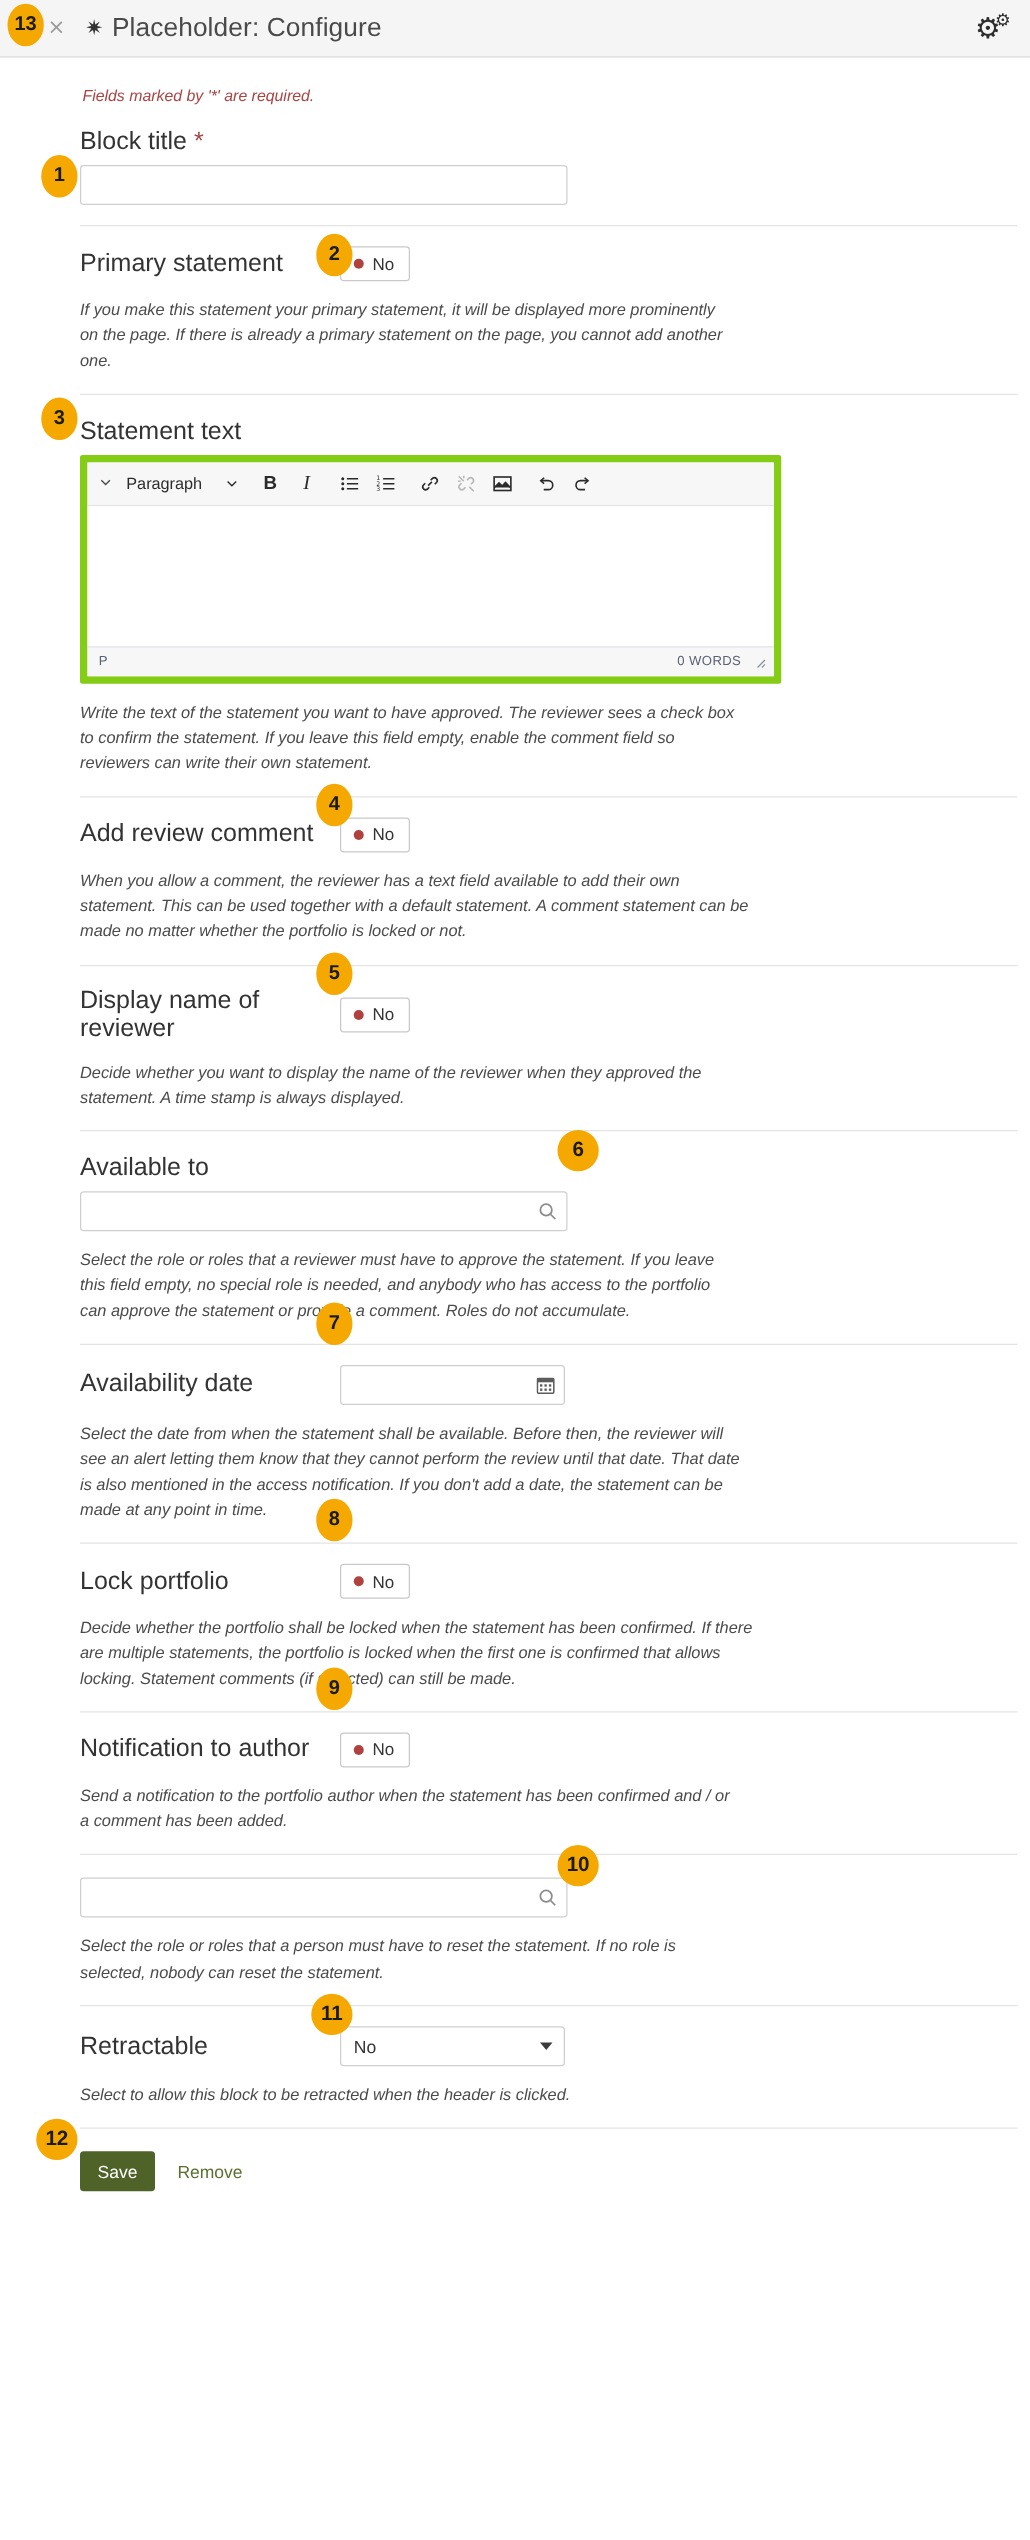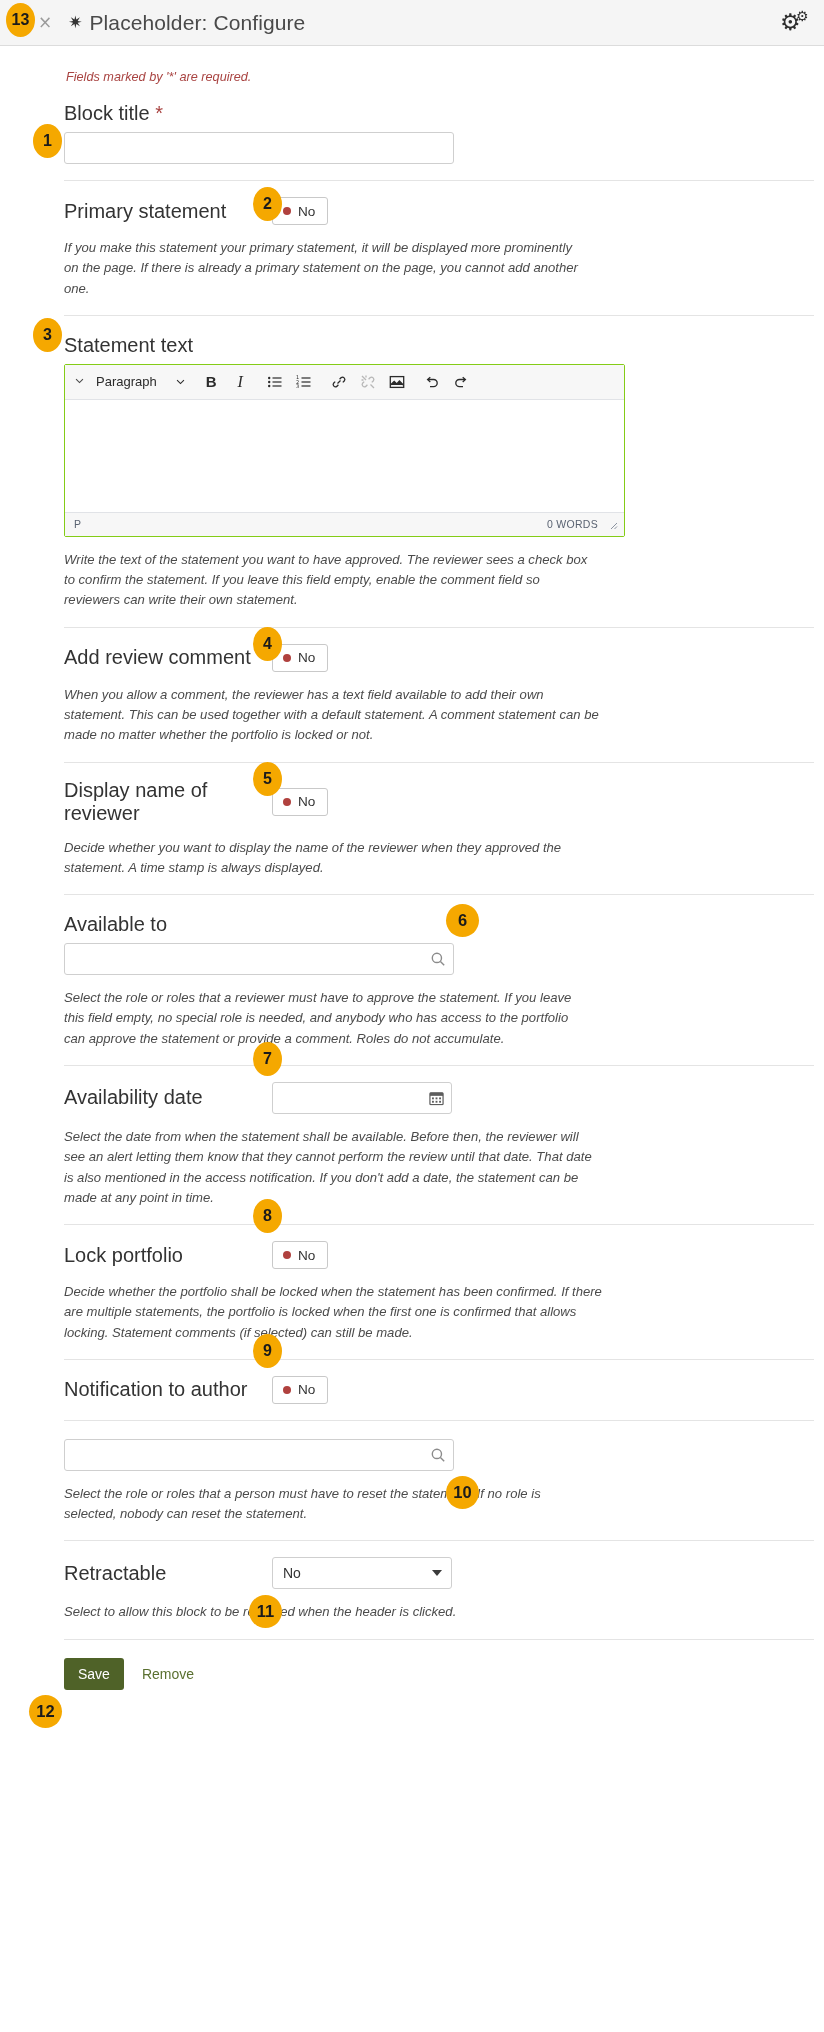--- a/index.html
+++ b/index.html
@@ -179,21 +179,21 @@
     width: 0; height: 0;
     border-left: 5px solid transparent;
     border-right: 5px solid transparent;
     border-top: 6px solid #3b3b3b;
   }
 
   
   .editor {
     margin-top: 7px;
     width: 561px;
-    border: 1px solid #84cc16;
+    border: 6px solid #84cc16;
     border-radius: 2px;
     background: #fff;
     text-align: center;
   }
   .ed-toolbar {
     display: flex;
     align-items: center;
     height: 35px;
     background: #f7f7f7;
     border-bottom: 1px solid #e1e3e7;
@@ -507,20 +507,21 @@
     <hr class="divider">
 
     <div class="field">
       <div class="row-inline">
         <span class="label">Notification to author</span>
         <span class="toggle">
           <span class="dot"></span>
           <span>No</span>
         </span>
       </div>
+      <div class="help" style="max-width:525px;">Send a notification to the portfolio author when the statement has been confirmed and / or a comment has been added.</div>
     </div>
 
     <hr class="divider">
 
     <div class="field" style="margin-top:18px;">
       <div class="search-wrap">
         <input class="text-input" type="text" value="" style="">
         <span class="search-icon-btn">
           <svg width="16" height="16" viewBox="0 0 16 16" fill="none" stroke="currentColor" stroke-width="1.4">
             <circle cx="6.9" cy="6.9" r="4.6"></circle>

